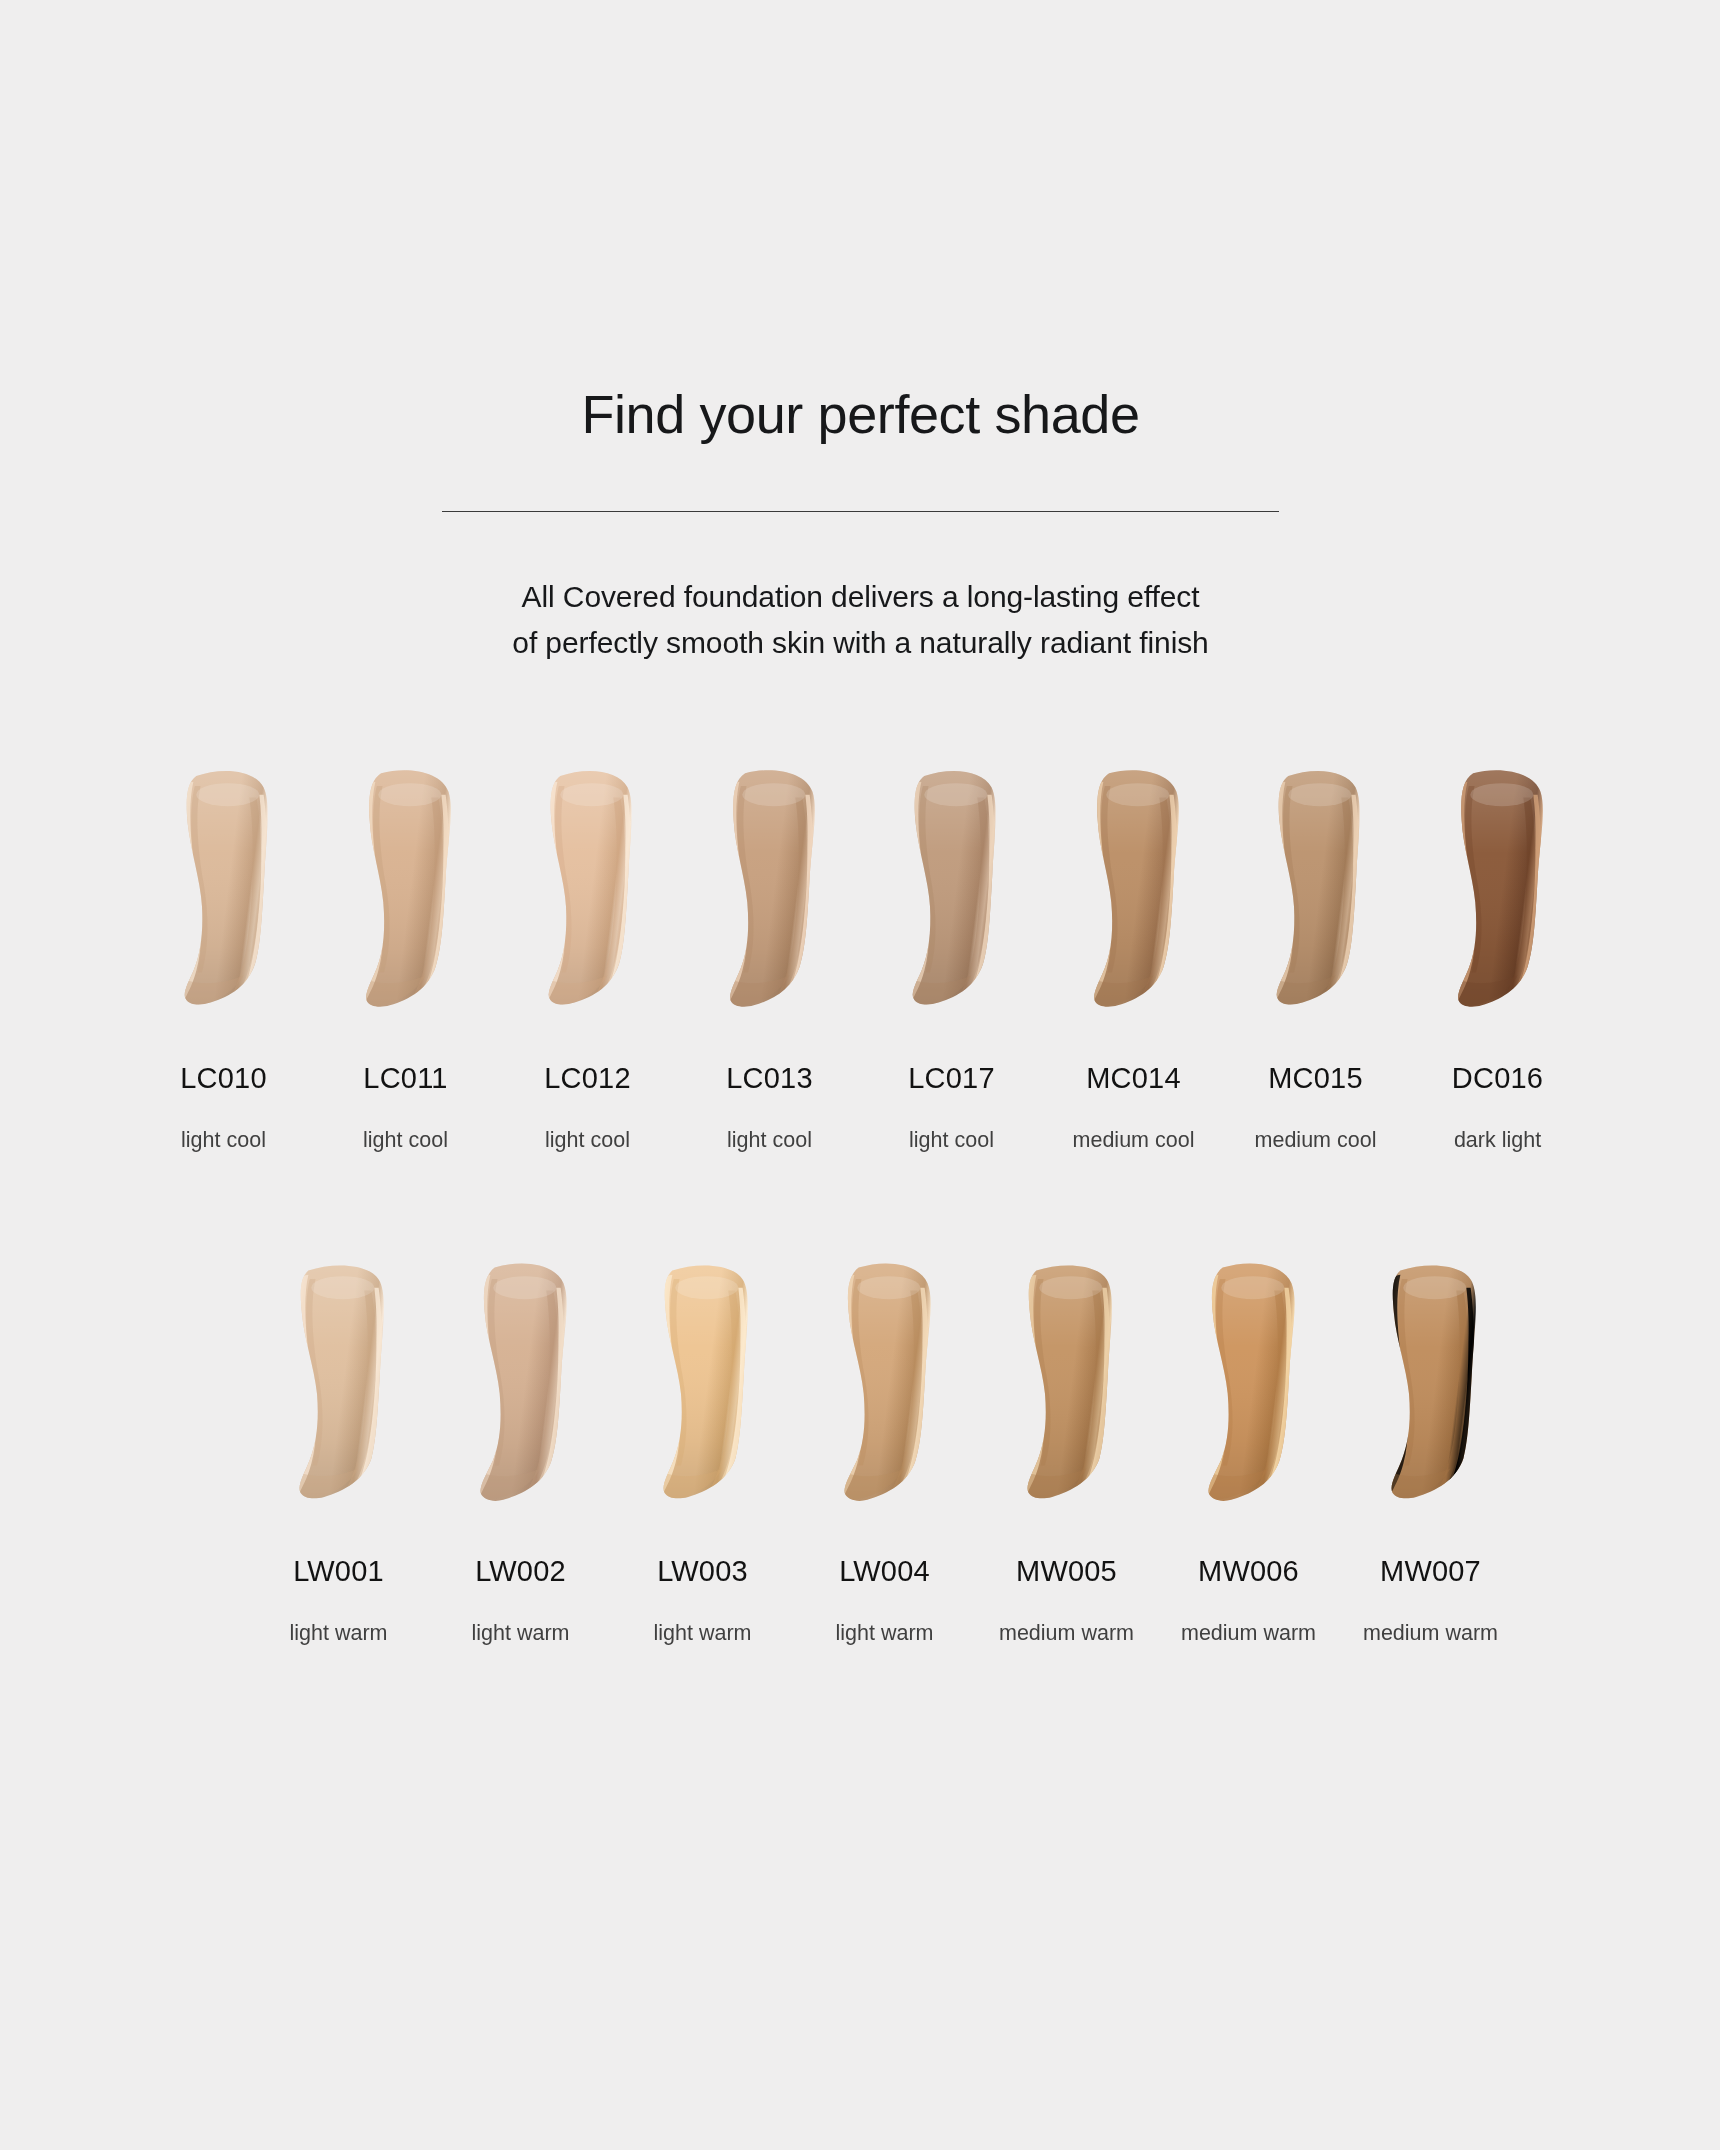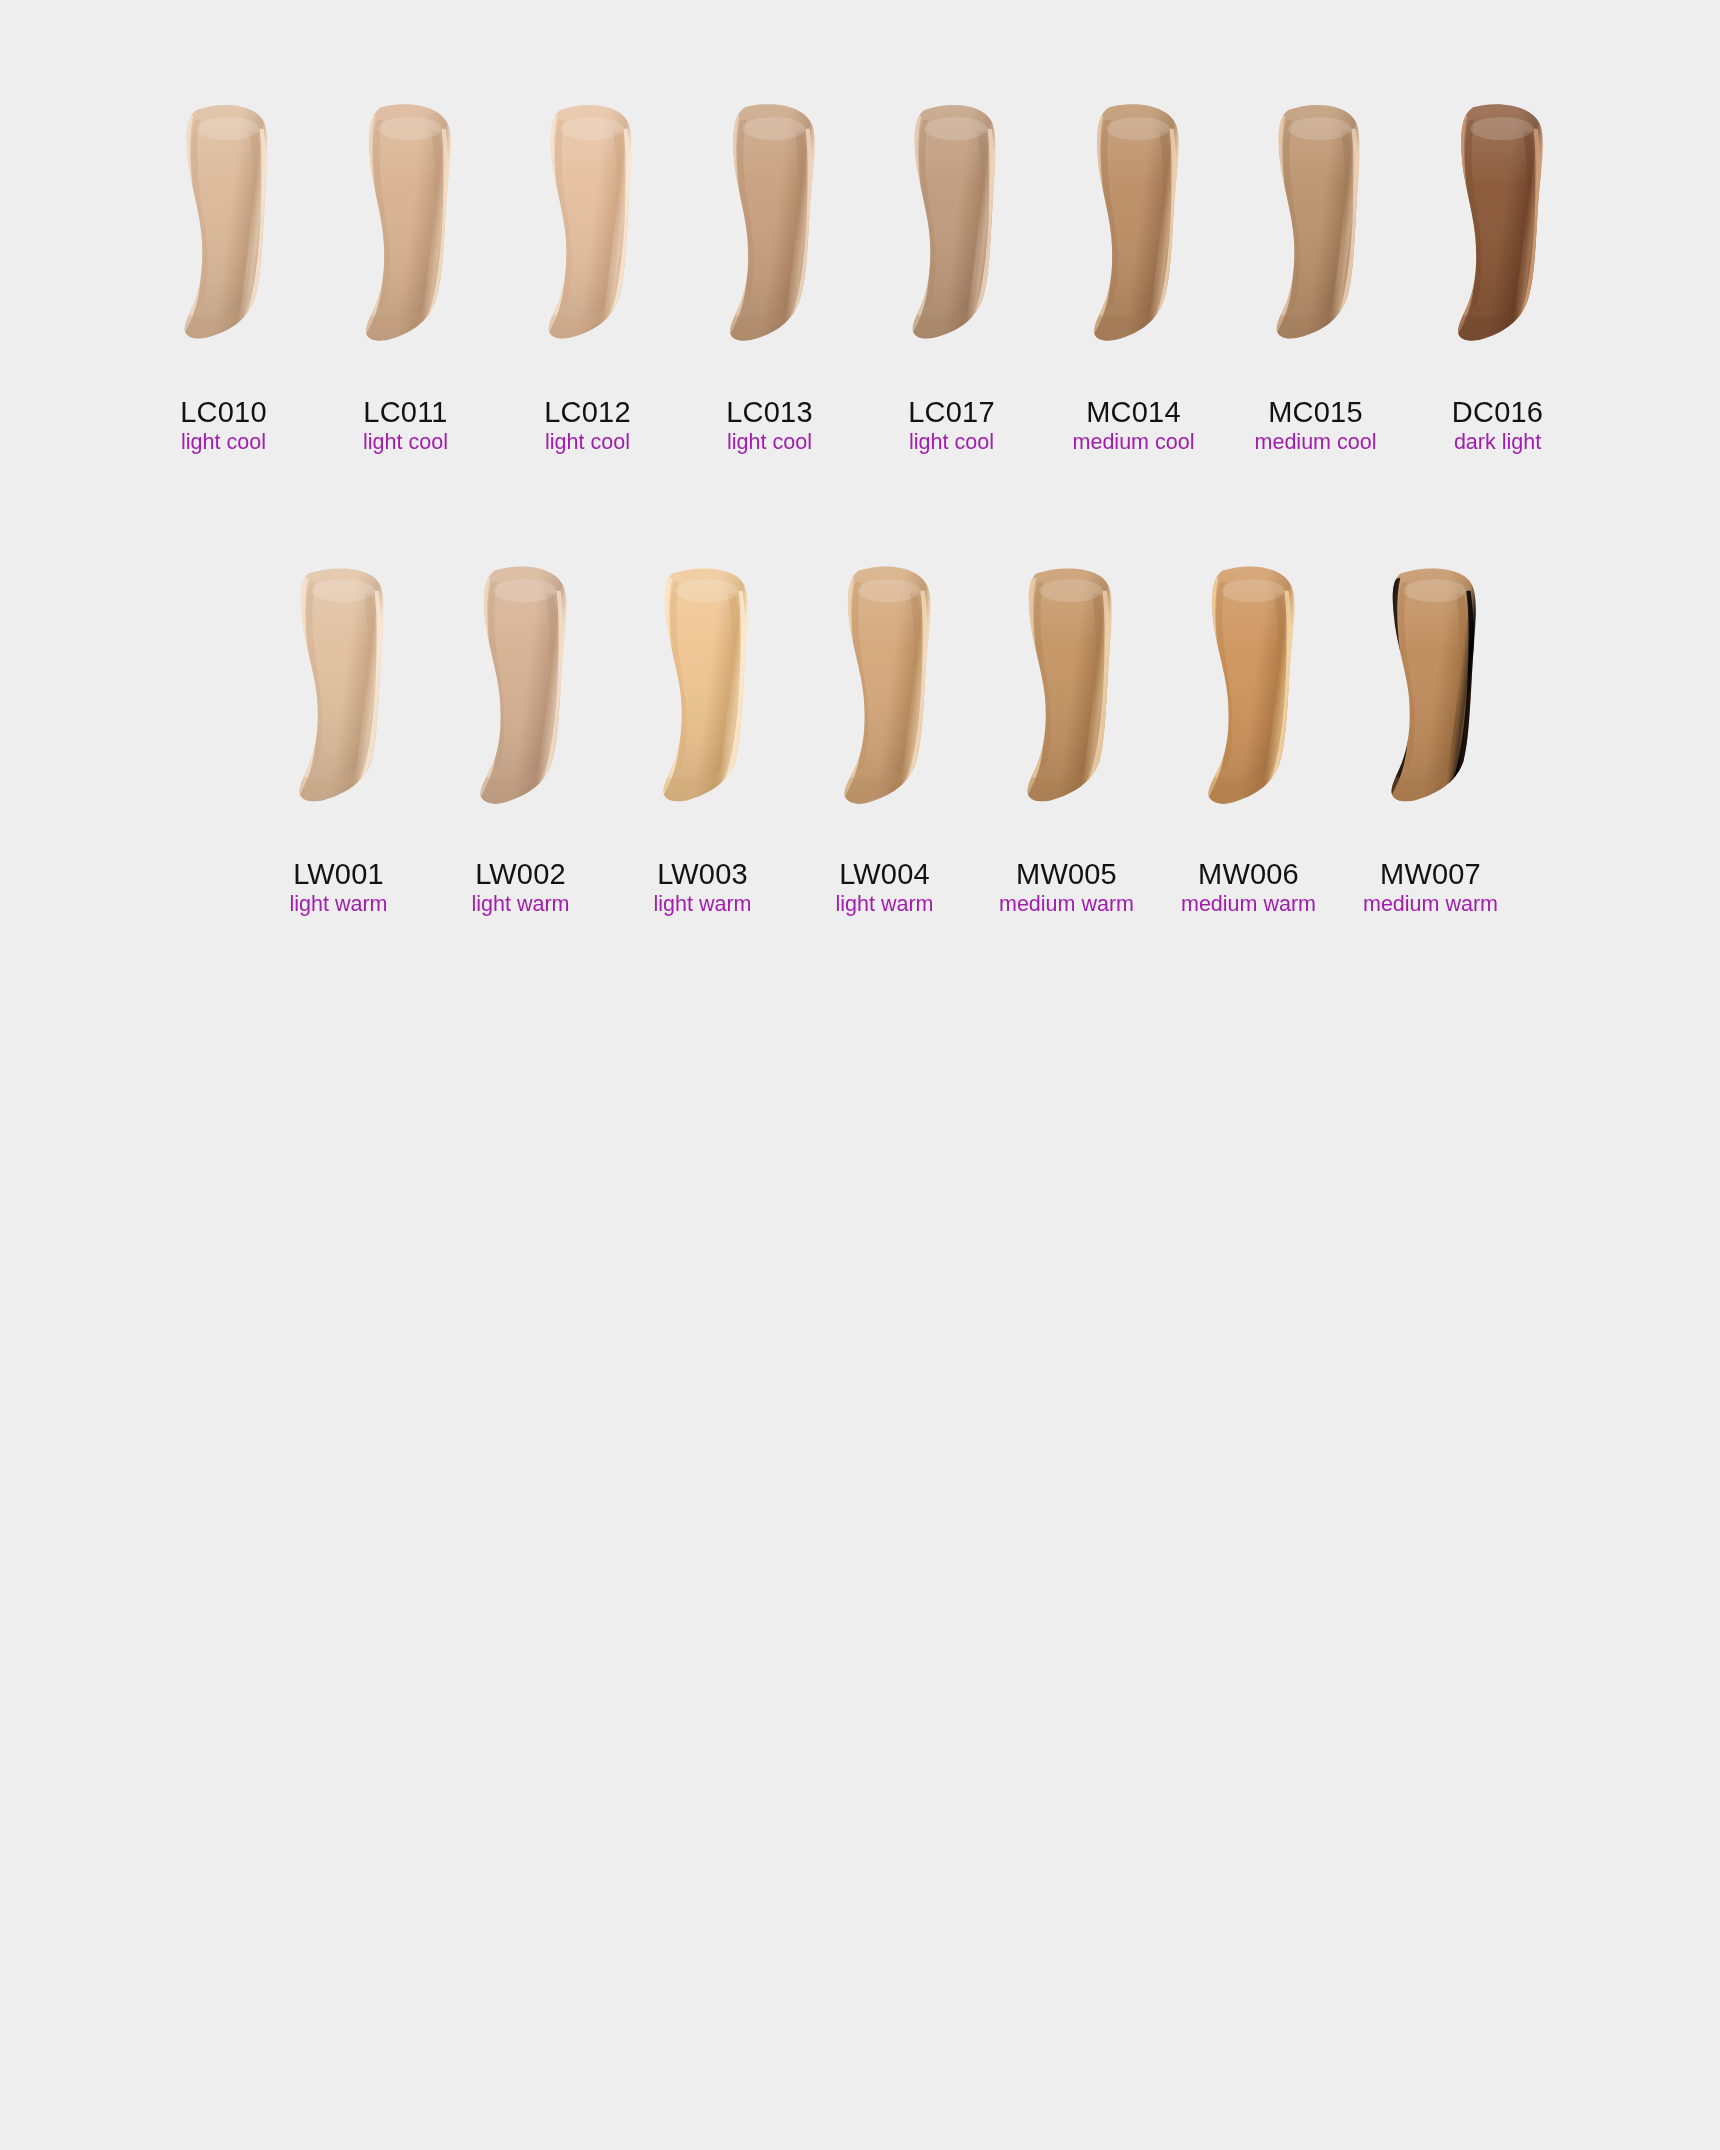--- a/index.html
+++ b/index.html
@@ -87,33 +87,41 @@
   .shade-code {
     margin-top: 40px;
     font-size: 29px;
     font-weight: 400;
     letter-spacing: 0.2px;
     color: #121212;
     line-height: 1;
     white-space: nowrap;
   }
   .shade-tone {
-    margin-top: 5px;
+    margin-top: 37px;
     font-size: 21.5px;
     font-weight: 400;
-    color: #a21caf;
+    color: #404040;
     line-height: 1;
     white-space: nowrap;
   }
 </style>
 </head>
 <body>
 
 <div class="page">
 
+  <div class="header">
+    <h1 class="page-title">Find your perfect shade</h1>
+    <div class="title-rule"></div>
+    <div class="subtitle">
+      <span class="line">All Covered foundation delivers a long-lasting effect</span>
+      <span class="line">of perfectly smooth skin with a naturally radiant finish</span>
+    </div>
+  </div>
 
   <div class="shade-rows">
     <div class="shade-row row-1">
         <div class="shade-item">
       <div class="swatch-wrap">
 
   <svg class="swatch-svg" width="129" height="258" viewBox="0 0 180 360" aria-hidden="true">
     <defs>
       <linearGradient id="g_swa0" x1="0" y1="0" x2="1" y2="0.35">
         <stop offset="0%" stop-color="#f4e3d0"></stop>

